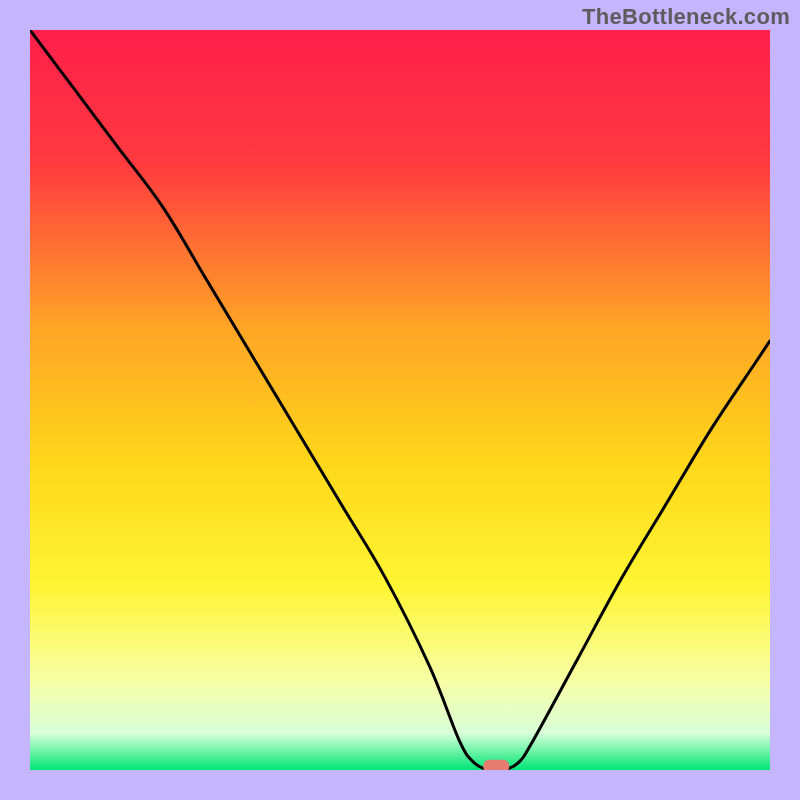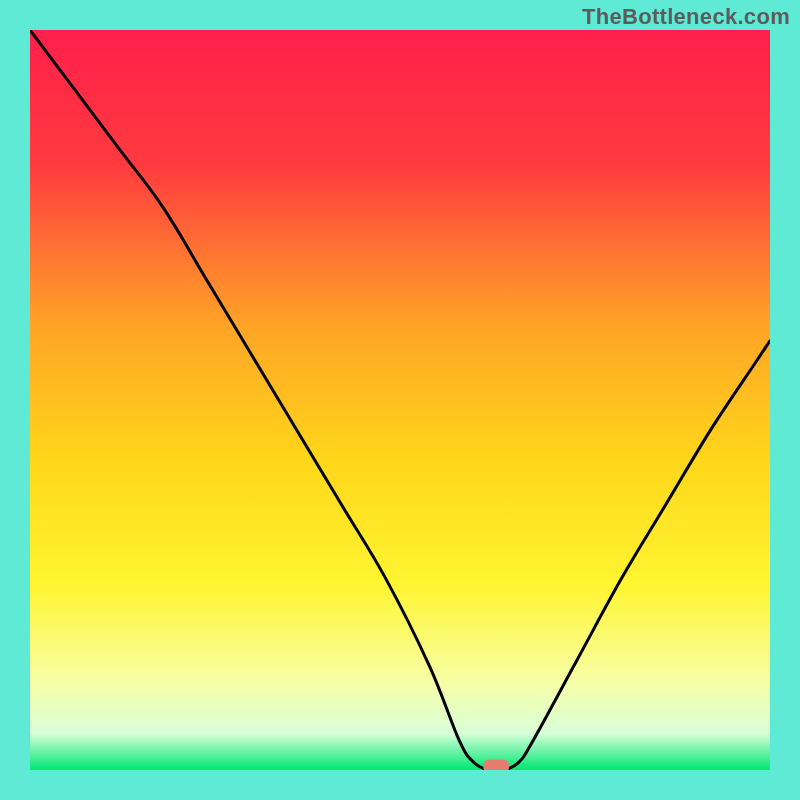--- a/index.html
+++ b/index.html
@@ -8,21 +8,21 @@
     width: 800px;
     height: 800px;
     background: #000;
     overflow: hidden;
     font-family: Arial, Helvetica, sans-serif;
   }
   .frame {
     position: relative;
     width: 800px;
     height: 800px;
-    background: #5eead4;
+    background: #c4b5fd;
   }
   .watermark {
     position: absolute;
     top: 4px;
     right: 10px;
     font-size: 22px;
     font-weight: 600;
     color: #5c5c5c;
     letter-spacing: 0.3px;
   }

